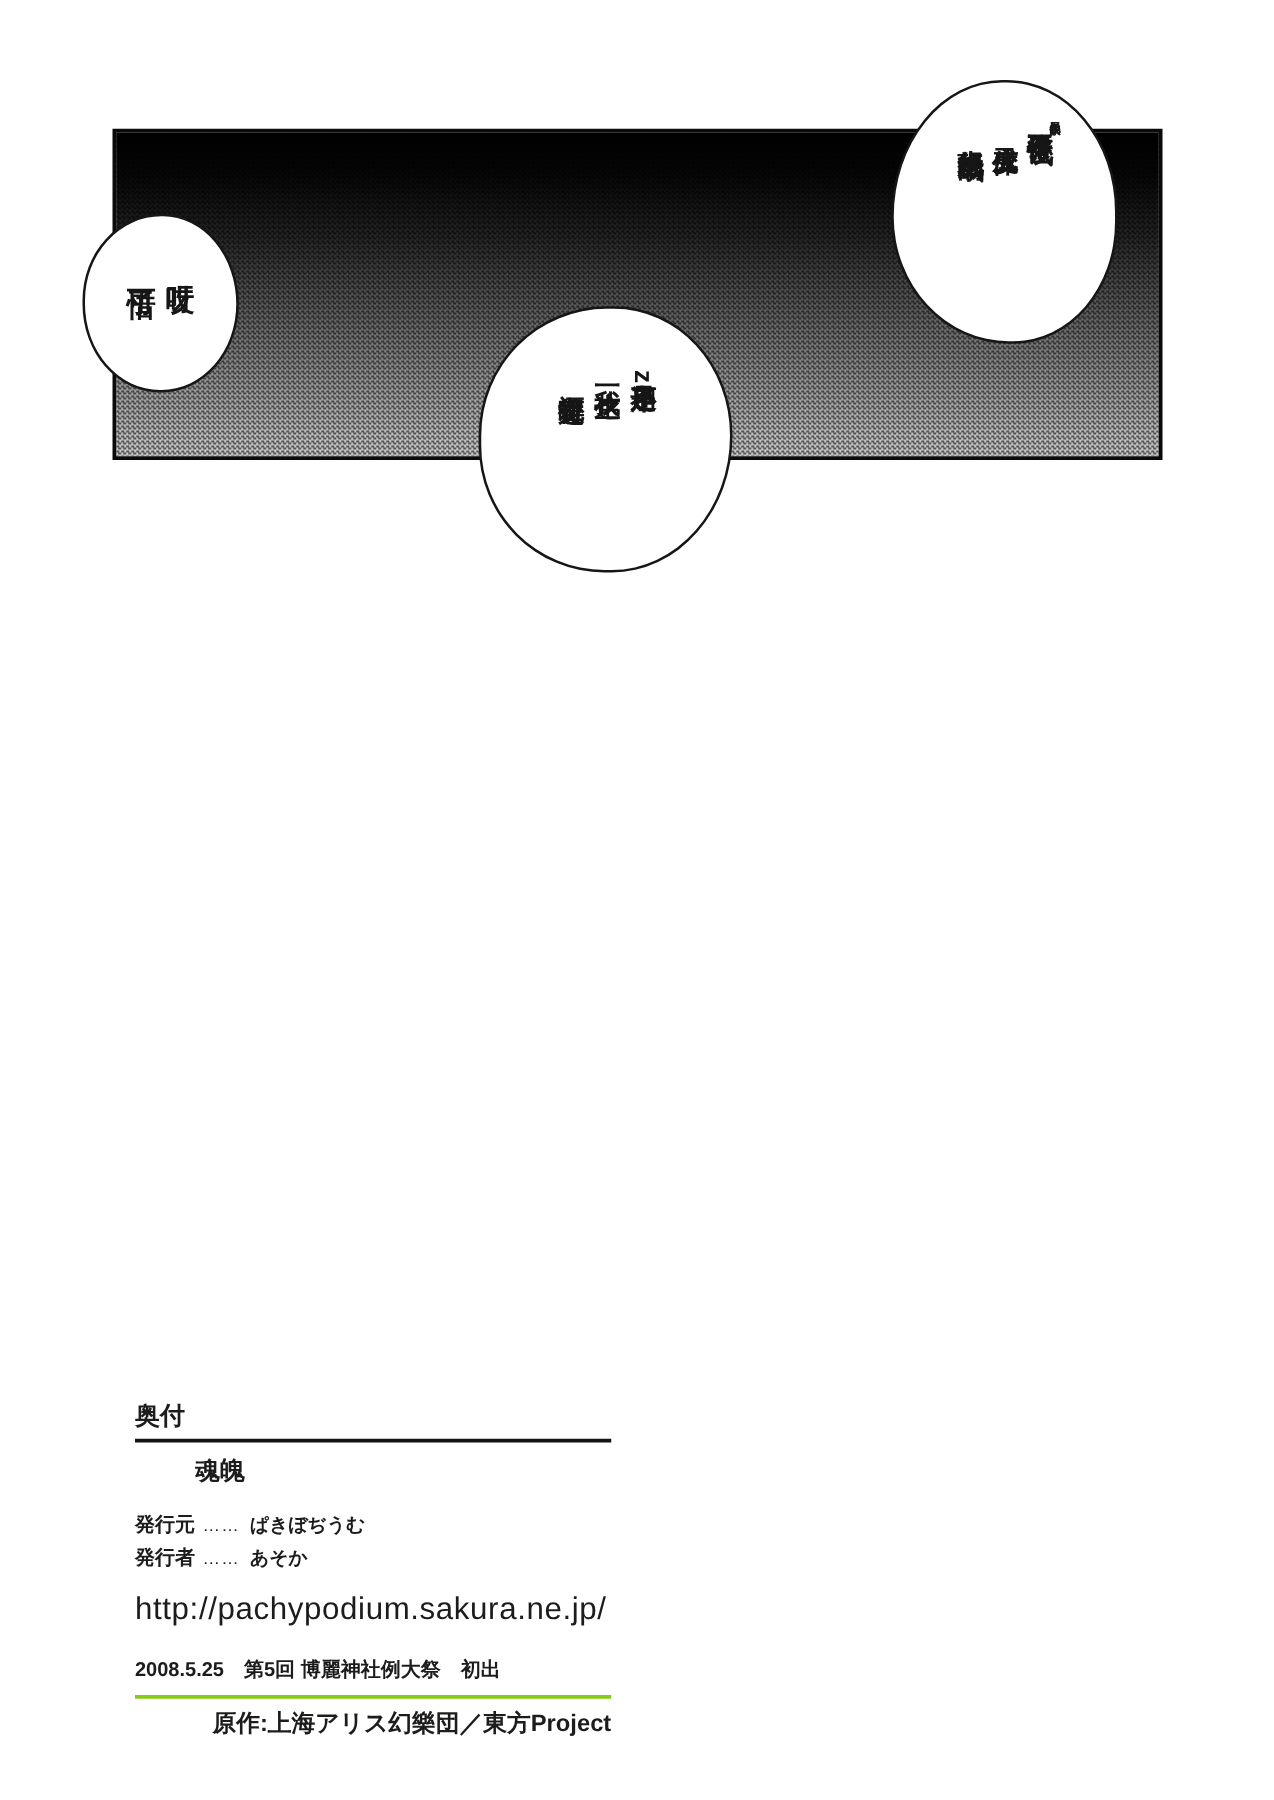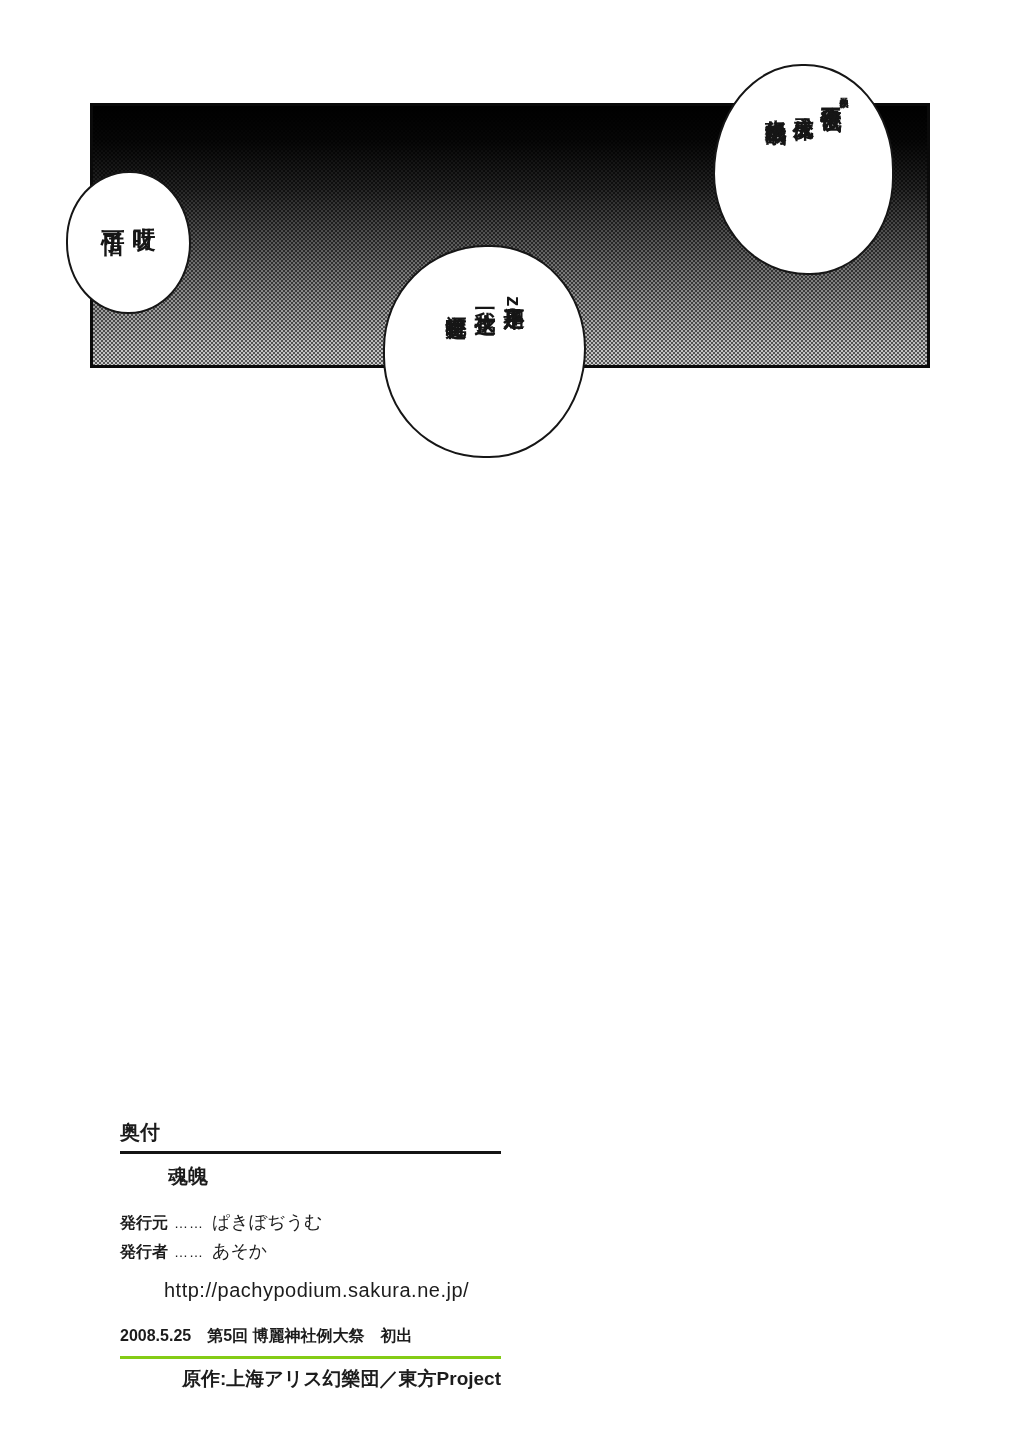--- a/index.html
+++ b/index.html
@@ -88,48 +88,47 @@
     border-radius: 52% 48% 49% 51% / 50% 50% 53% 49%;
     padding-top: 44px;
   }
   .bubble-middle .vtext { font-size: 21px; line-height: 1.38; letter-spacing: 1px; }
   .bubble-middle .vtext p:nth-child(2) { margin-top: 4px; }
   .bubble-middle .vtext p:nth-child(3) { margin-top: 8px; }
 
   
   .colophon {
     position: absolute;
-    left: 120px;
+    left: 108px;
     top: 1119px;
     width: 381px;
     color: #1c1c1c;
   }
   .colophon-heading {
     font-size: 20px;
     font-weight: 700;
     padding-bottom: 5px;
     border-bottom: 3px solid #141414;
   }
   .colophon-title {
     margin-top: 9px;
     font-size: 20px;
     font-weight: 700;
     margin-left: 48px;
   }
   .credit-rows { margin-top: 20px; }
   .credit-row { display: flex; align-items: baseline; margin-bottom: 5px; }
   .credit-row .label { font-size: 16px; font-weight: 700; }
   .credit-row .dots  { font-size: 14px; margin: 0 8px 0 6px; letter-spacing: 1px; }
-  .credit-row .value { font-size: 18px; font-weight: 400; }
+  .credit-row .value { font-size: 15px; font-weight: 700; }
   .url {
     margin-top: 16px;
-    font-size: 20px;
+    font-size: 25px;
     font-weight: 400;
     letter-spacing: 0.5px;
-    margin-left: 44px;
   }
   .event {
     margin-top: 24px;
     font-size: 16px;
     font-weight: 600;
     padding-bottom: 9px;
     border-bottom: 3px solid #84cc16;
   }
   .original {
     margin-top: 7px;

